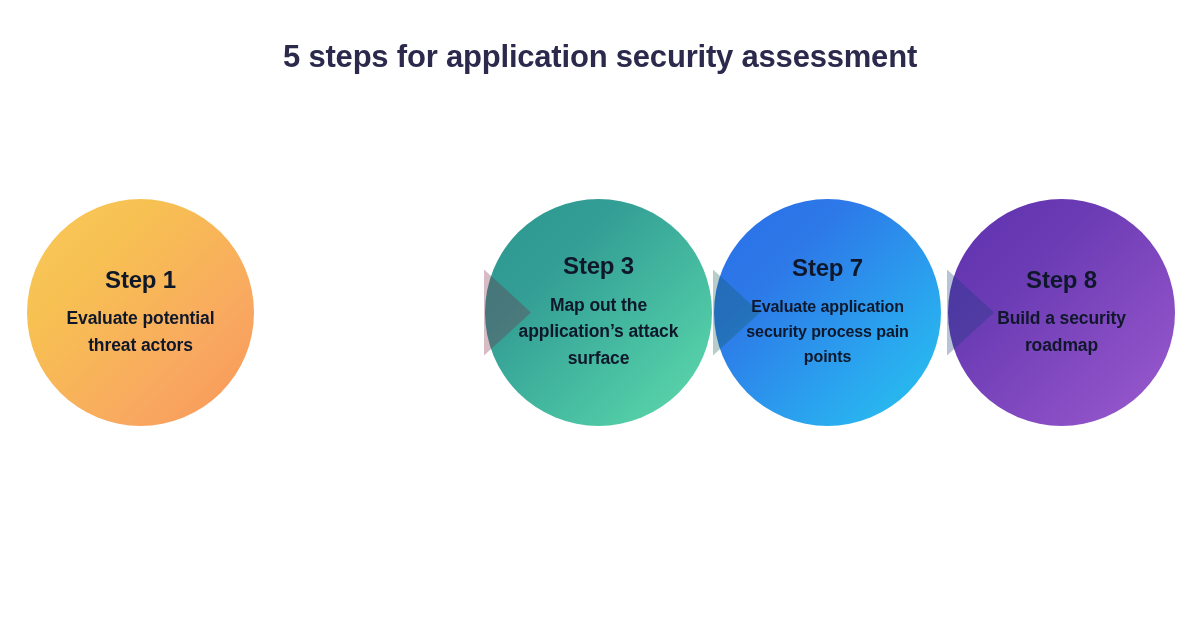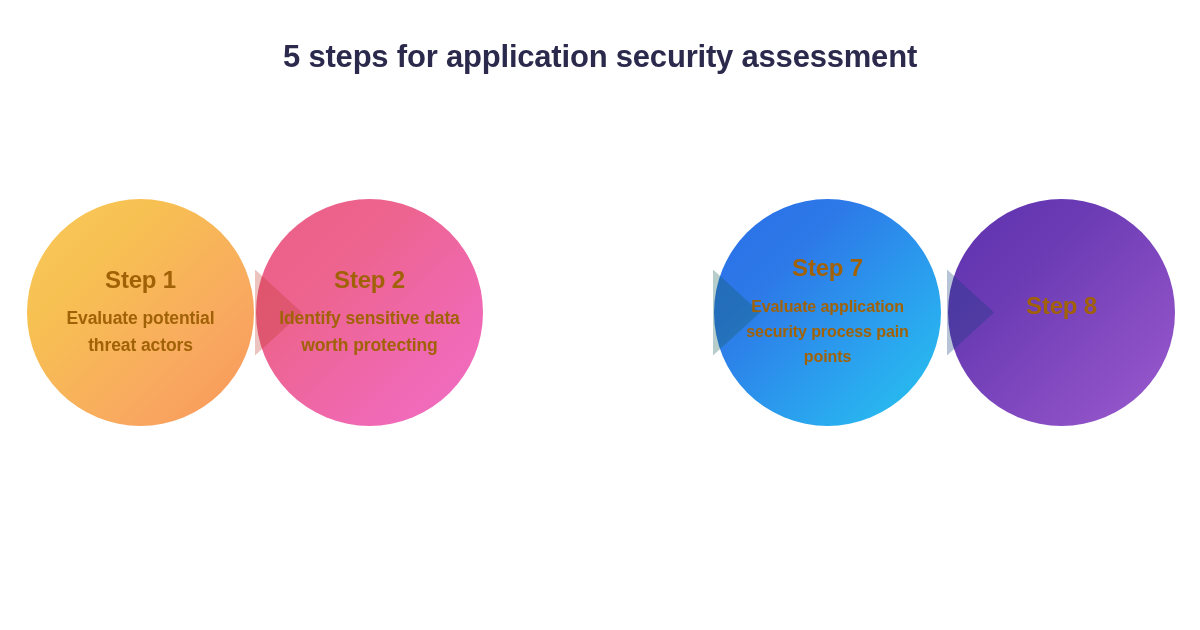--- a/index.html
+++ b/index.html
@@ -75,21 +75,21 @@
 
   
   .step-text {
     position: absolute;
     inset: 0;
     display: flex;
     flex-direction: column;
     align-items: center;
     justify-content: center;
     text-align: center;
-    color: #a16207;
+    color: #0f172a;
     padding: 0 12px;
     box-sizing: border-box;
   }
   .step-head {
     font-size: 24px;
     font-weight: bold;
     line-height: 1.1;
     margin-bottom: 12px;
     letter-spacing: -0.2px;
   }
@@ -135,41 +135,42 @@
   <div class="steps-row">
 
     <div class="step" id="step-1">
       <div class="step-circle"></div>
       <div class="step-text">
         <div class="step-head">Step 1</div>
         <div class="step-body">Evaluate potential threat actors</div>
       </div>
     </div>
 
-    <div class="step" id="step-2">
+
+    <div class="step" id="step-3">
       <div class="step-circle"></div>
       <div class="step-arrow"></div>
       <div class="step-text">
-        <div class="step-head">Step 2</div>
-        <div class="step-body">Identify sensitive data worth protecting</div>
+        <div class="step-head">Step 3</div>
+        <div class="step-body">Map out the application’s attack surface</div>
       </div>
     </div>
-
 
     <div class="step" id="step-4">
       <div class="step-circle"></div>
       <div class="step-arrow"></div>
       <div class="step-text">
         <div class="step-head">Step 7</div>
         <div class="step-body compact">Evaluate application security process pain points</div>
       </div>
     </div>
 
     <div class="step" id="step-5">
       <div class="step-circle"></div>
       <div class="step-arrow"></div>
       <div class="step-text">
         <div class="step-head">Step 8</div>
+        <div class="step-body">Build a security roadmap</div>
       </div>
     </div>
 
   </div>
 </div>
 
 </body></html>

